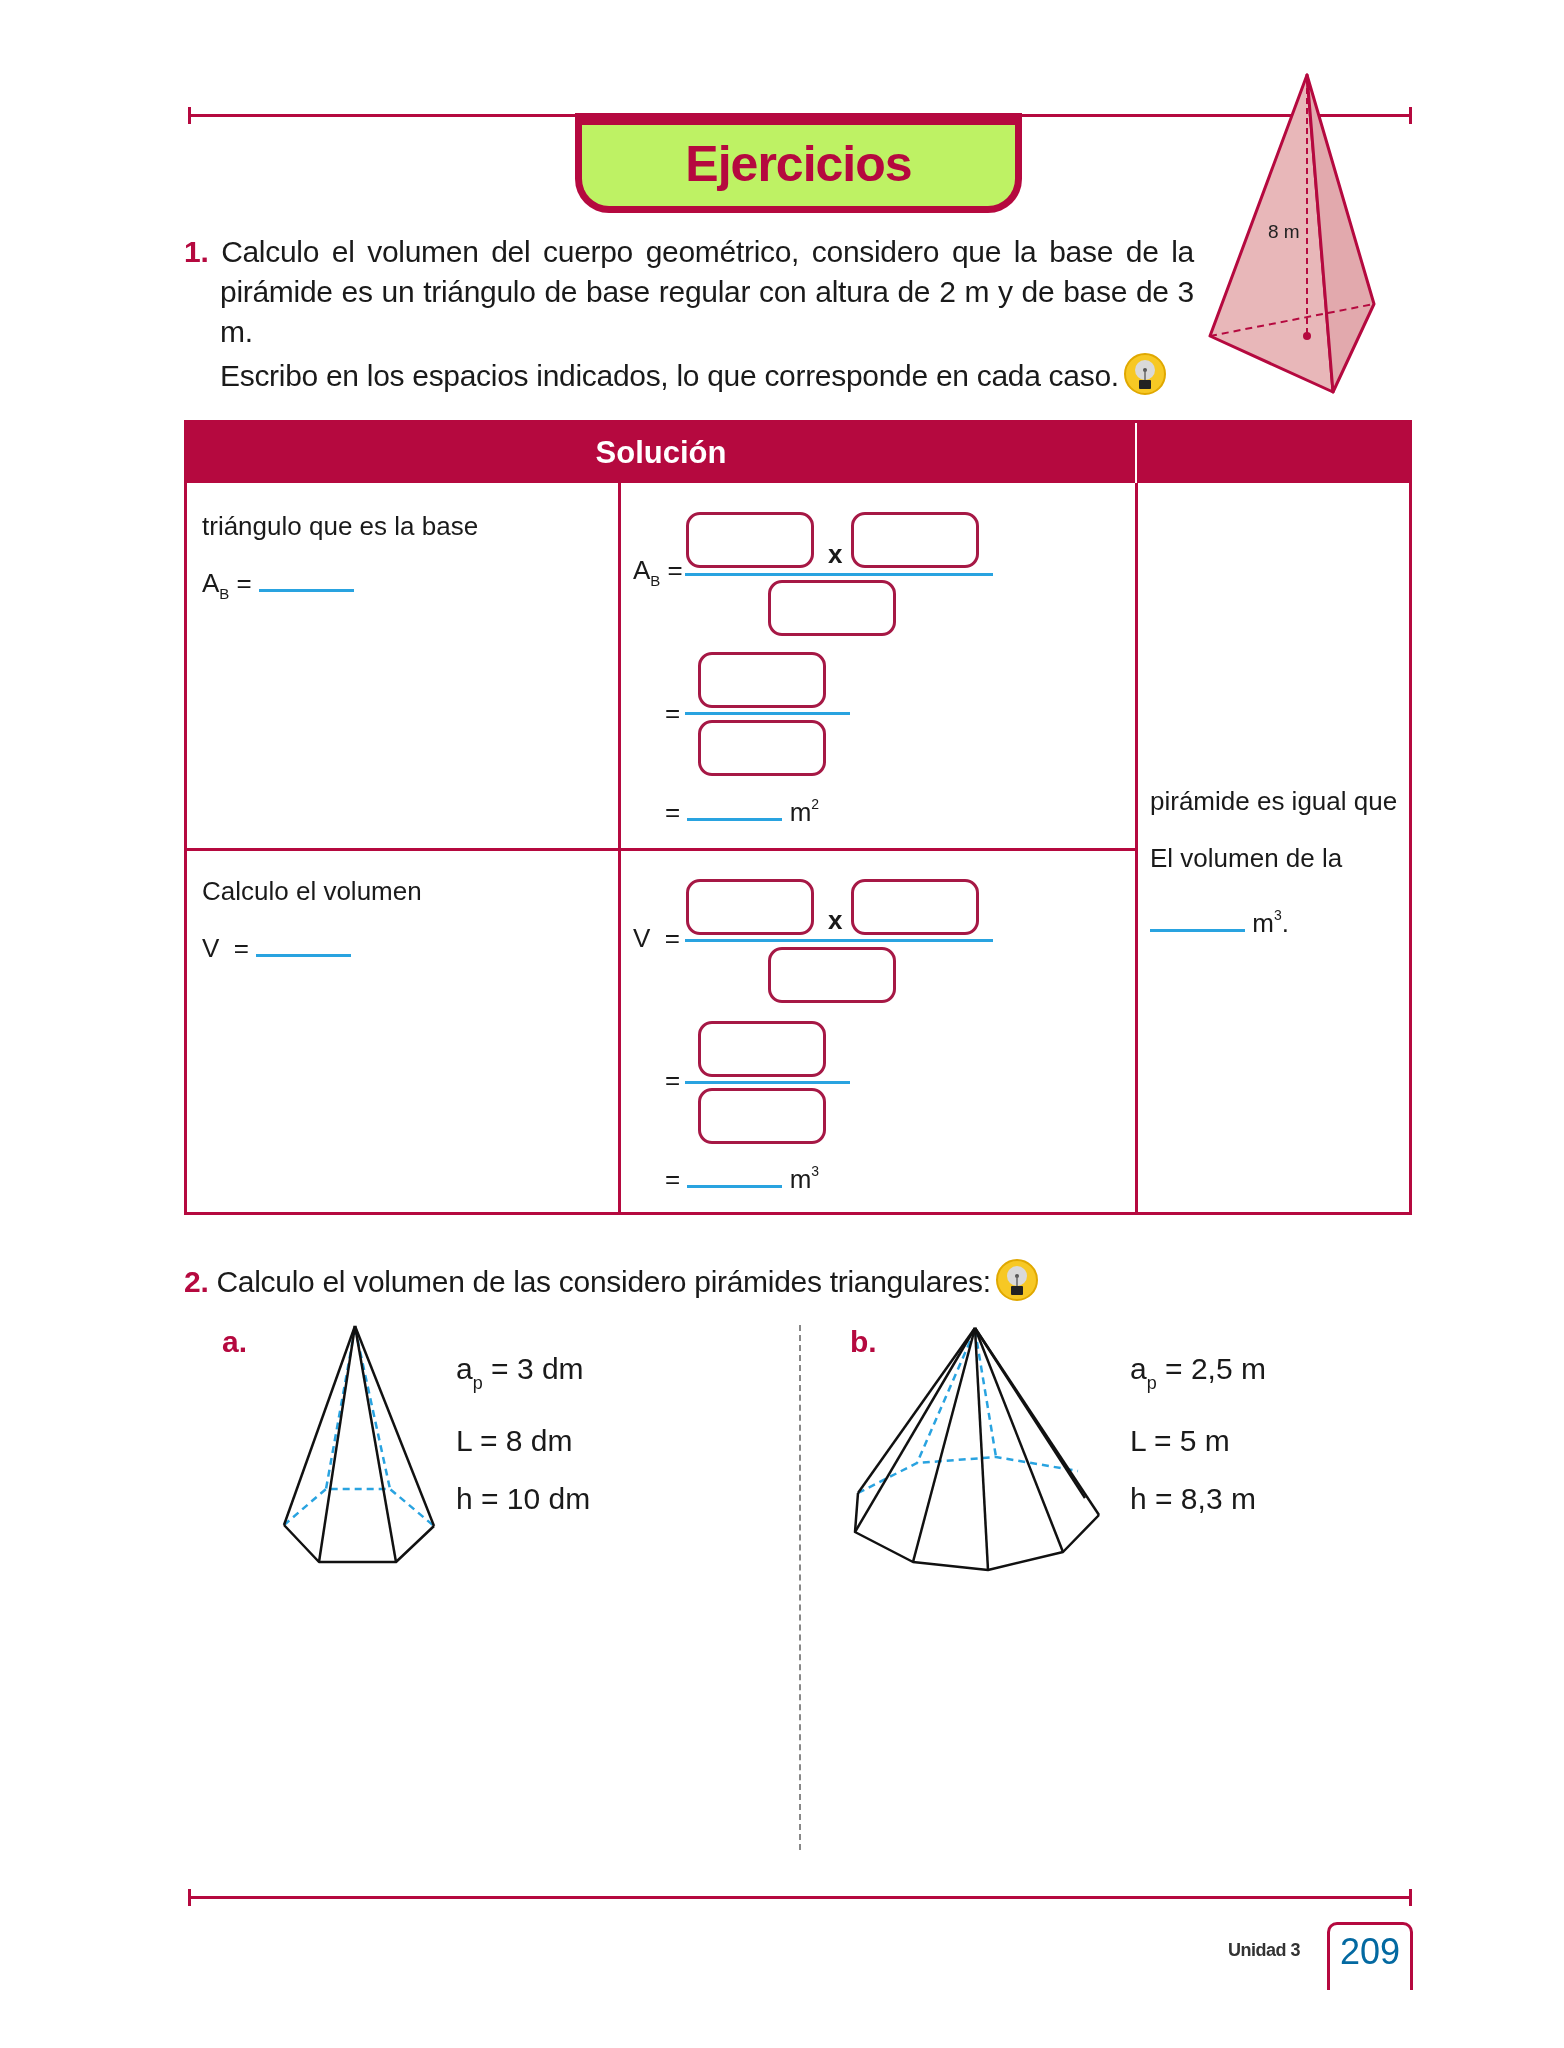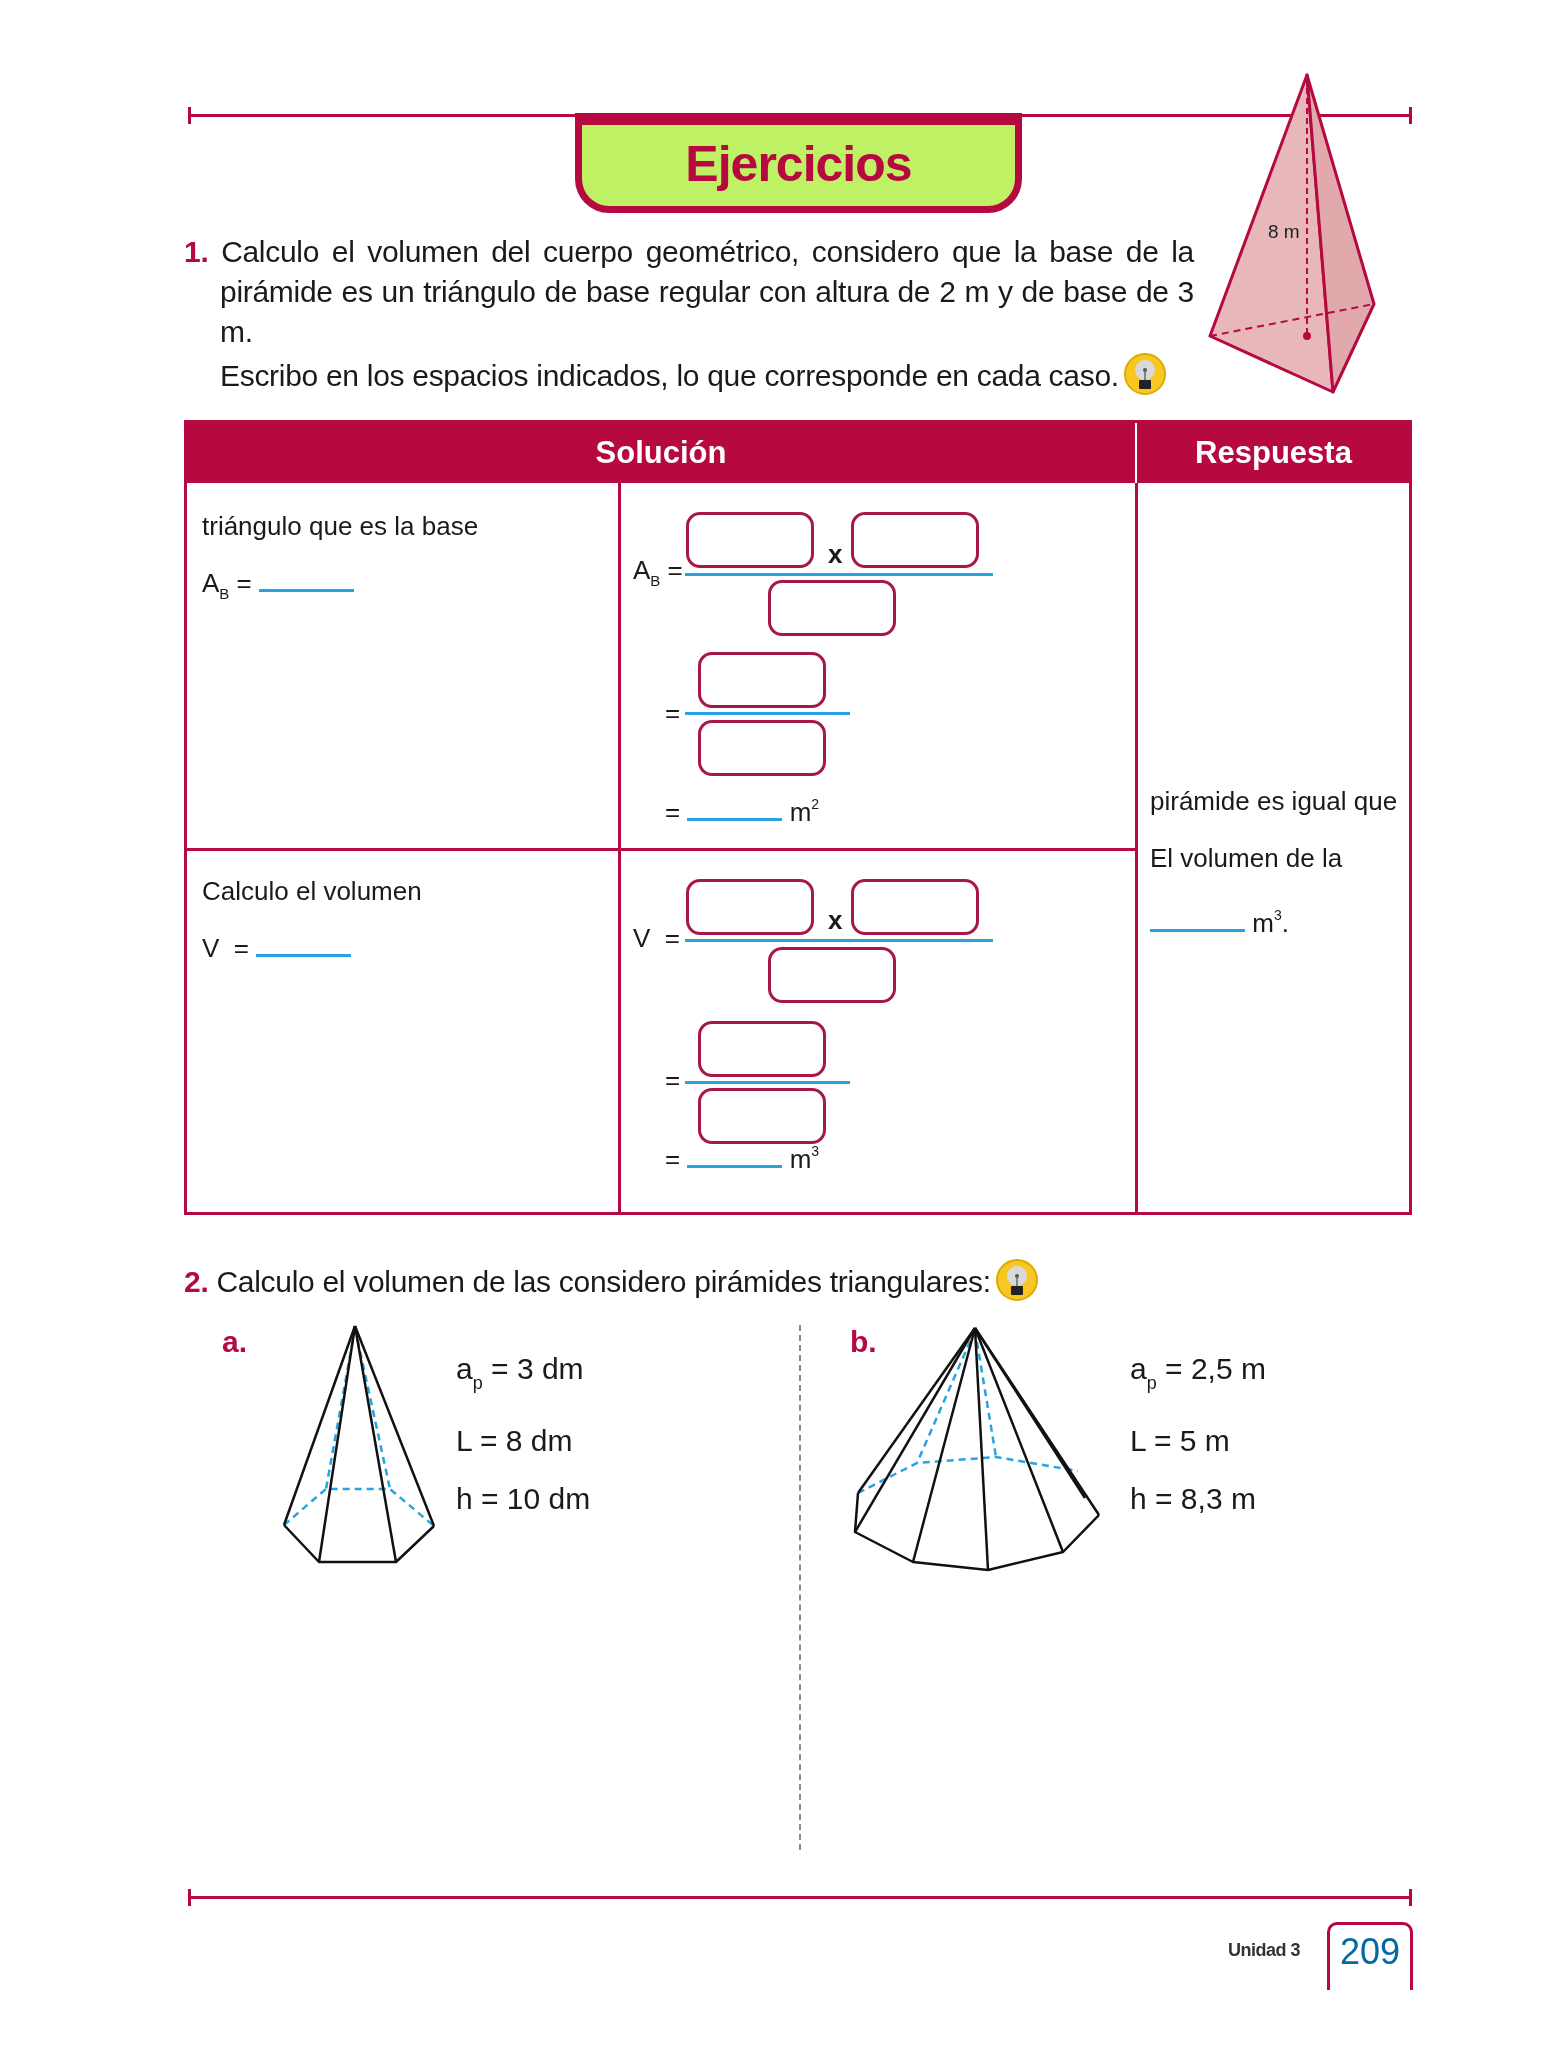--- a/index.html
+++ b/index.html
@@ -79,21 +79,20 @@
       <circle cx="22" cy="18" r="10" fill="#d9d9d9"></circle>
       <circle cx="22" cy="18" r="2" fill="#555"></circle>
       <line x1="22" y1="18" x2="22" y2="28" stroke="#666" stroke-width="1.5"></line>
       <rect x="16" y="28" width="12" height="9" fill="#222" rx="1"></rect>
     </svg></span>
 </div>
 
 <div class="tbl">
   <div class="thead">
     <div class="th" style="left:0; width:948px;">Solución</div>
-    <div class="th" style="left:951px; width:271px;">Respuesta</div>
     <div class="vline" style="left:948px; top:0; height:60px; background:#fff; width:2px;"></div>
   </div>
 
   <div class="vline" style="left:431px; top:60px; height:732px;"></div>
   <div class="vline" style="left:948px; top:60px; height:732px;"></div>
   <div class="hline" style="left:0; top:425px; width:948px;"></div>
 
   <div class="cell-text" style="left:15px; top:75px;">
     <div>triángulo que es la base</div>
     <div><span>A</span><span class="sub">B</span> <span>=</span> <span class="blank" style="width:95px;"></span></div>
@@ -123,21 +122,21 @@
   <div class="eq" style="left:641px; top:482px; font-weight:bold;">x</div>
   <div class="box" style="left:664px; top:456px;"></div>
   <div class="frac-line" style="left:498px; top:516px; width:308px;"></div>
   <div class="box" style="left:581px; top:524px;"></div>
 
   <div class="eq" style="left:478px; top:642px;">=</div>
   <div class="box" style="left:511px; top:598px;"></div>
   <div class="frac-line" style="left:498px; top:658px; width:165px;"></div>
   <div class="box" style="left:511px; top:665px;"></div>
 
-  <div class="eq" style="left:478px; top:720px;text-align:right;"><span>=</span> <span class="blank" style="width:95px;"></span> <span>m</span><span class="sup">3</span></div>
+  <div class="eq" style="left:478px; top:740px;text-align:right;"><span>=</span> <span class="blank" style="width:95px;"></span> <span>m</span><span class="sup">3</span></div>
 
   <div class="cell-text" style="left:963px; top:350px;">
     <div>pirámide es igual que</div>
     <div>El volumen de la</div>
     <div><span class="blank" style="width:95px;"></span> <span>m</span><span class="sup">3</span><span>.</span></div>
   </div>
 </div>
 
 <div class="para q2">
   <span class="num">2.</span>

